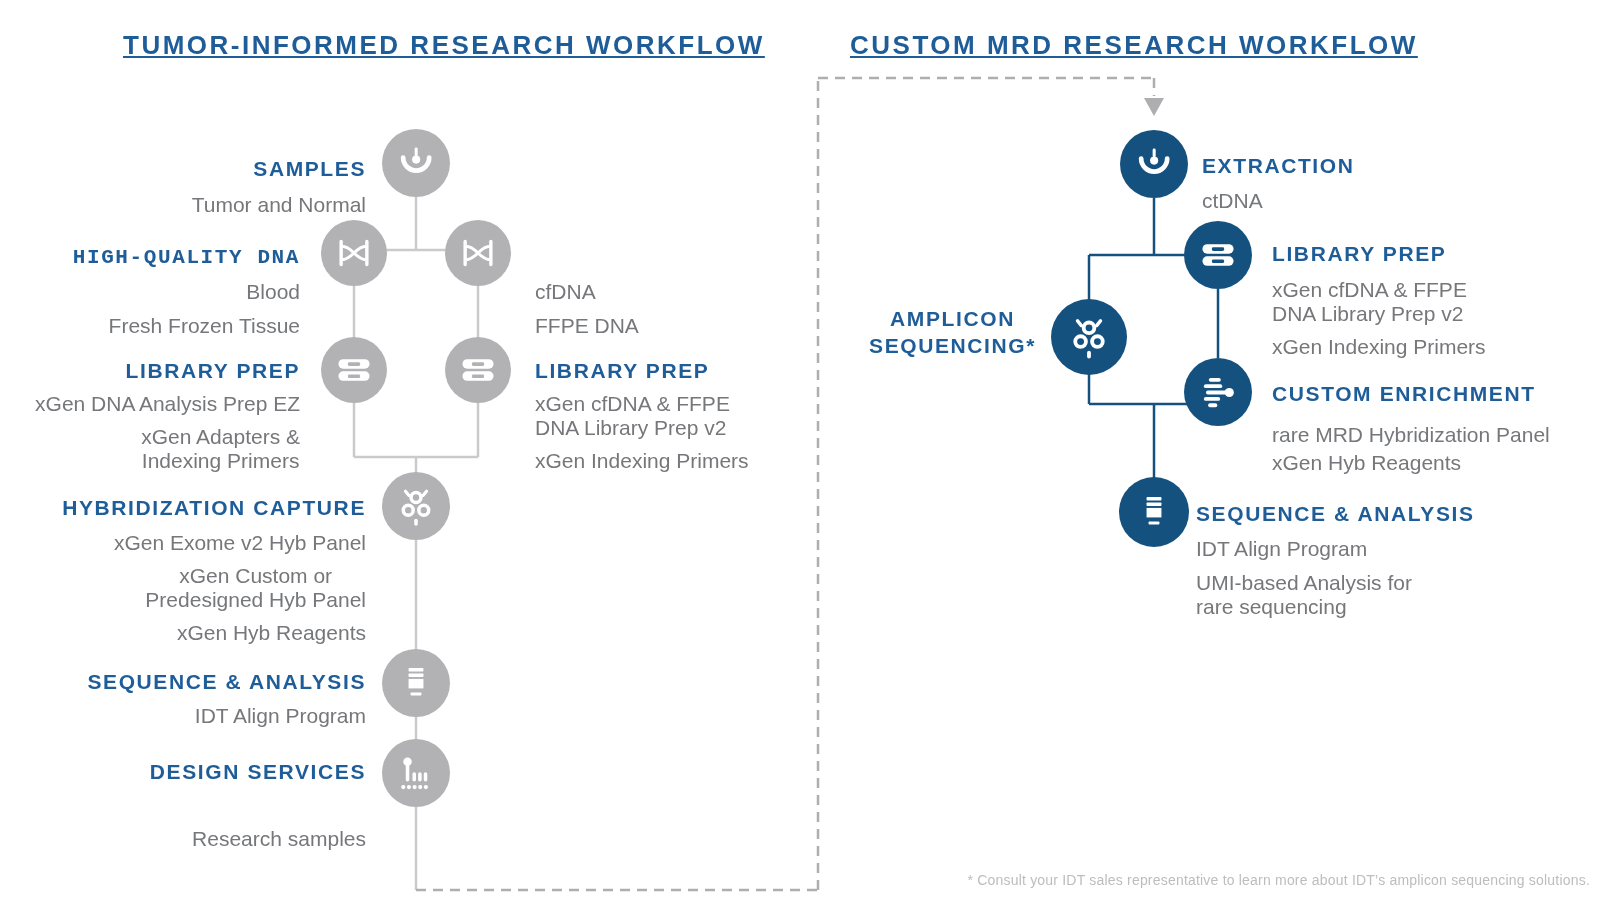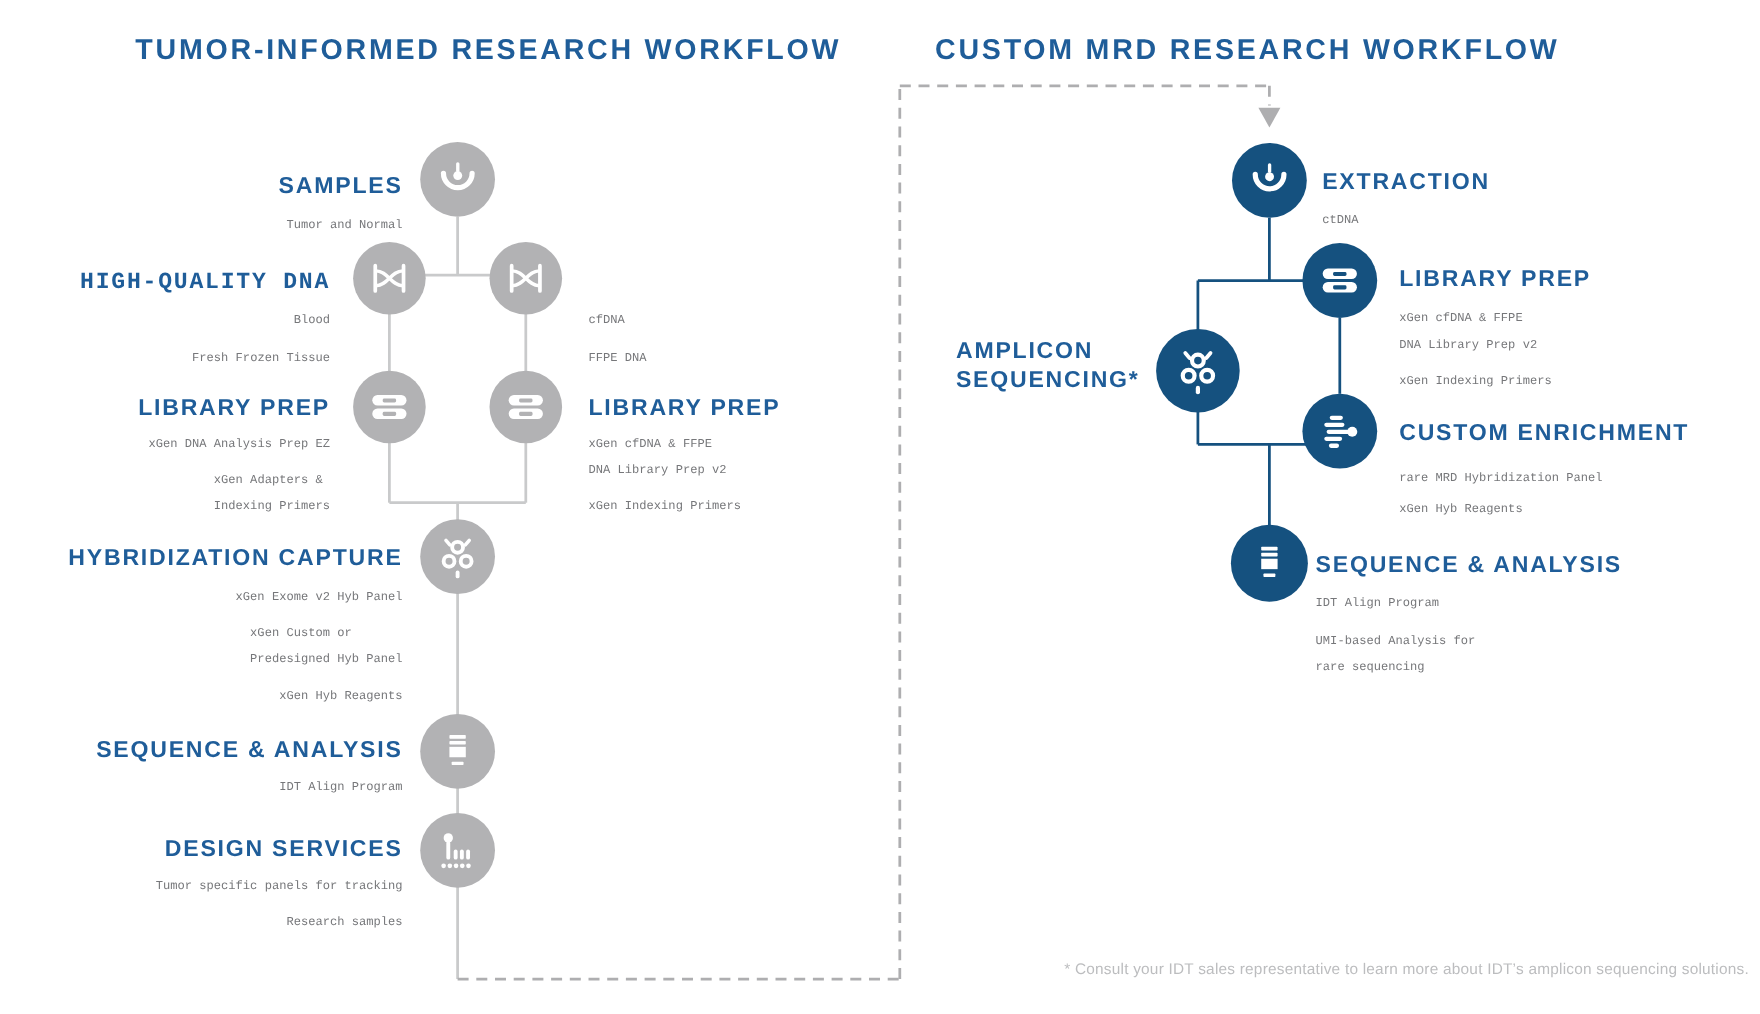--- a/index.html
+++ b/index.html
@@ -12,37 +12,37 @@
     --footnote-gray:#BCBDBF;
   }
   html,body{margin:0;padding:0;background:#fff;}
   #canvas{
     position:relative;width:1600px;height:922px;background:#fff;overflow:hidden;
     font-family:"Liberation Sans","DejaVu Sans",sans-serif;
   }
   .connectors{position:absolute;left:0;top:0;}
   .wf-title{
     position:absolute;font-size:26px;font-weight:bold;letter-spacing:2.5px;
-    color:var(--heading-blue);text-align:center;white-space:nowrap;
+    color:var(--heading-blue);text-align:center;white-space:nowrap;text-decoration:underline;
   }
   .node{
     position:absolute;border-radius:50%;display:flex;align-items:center;justify-content:center;
     transform:translate(-50%,-50%);
   }
   .node.gray{background:var(--gray-node);}
   .node.blue{background:var(--workflow-blue);}
   .node svg{display:block;}
   .heading{
     position:absolute;font-size:21px;font-weight:bold;letter-spacing:1.6px;
     color:var(--heading-blue);line-height:27px;white-space:pre-line;
   }
   .sub{
-    position:absolute;font-size:11px;color:var(--text-gray);line-height:24px;white-space:pre-line;font-family:Liberation Mono, monospace;
-  }
-  .ra{text-align:left;}
+    position:absolute;font-size:21px;color:var(--text-gray);line-height:24px;white-space:pre-line;
+  }
+  .ra{text-align:center;}
   .footnote{
     position:absolute;font-size:14px;color:var(--footnote-gray);letter-spacing:.2px;white-space:nowrap;
   }
   .inner-gray{fill:var(--gray-node);}
   .inner-blue{fill:var(--workflow-blue);}
 </style>
 </head>
 <body>
 
 <div id="canvas">
@@ -175,21 +175,20 @@
   <div class="heading ra" style="right:1234px;top:494px;">HYBRIDIZATION CAPTURE</div>
   <div class="sub ra" style="right:1234px;top:531px;">xGen Exome v2 Hyb Panel</div>
   <div class="sub ra" style="right:1234px;top:564px;">xGen Custom or
 Predesigned Hyb Panel</div>
   <div class="sub ra" style="right:1234px;top:621px;">xGen Hyb Reagents</div>
 
   <div class="heading ra" style="right:1234px;top:668px;">SEQUENCE &amp; ANALYSIS</div>
   <div class="sub ra" style="right:1234px;top:704px;">IDT Align Program</div>
 
   <div class="heading ra" style="right:1234px;top:758px;">DESIGN SERVICES</div>
-  <div class="sub ra" style="right:1234px;top:794px;">Tumor specific panels for tracking</div>
   <div class="sub ra" style="right:1234px;top:827px;">Research samples</div>
 
   <div class="node blue" style="left:1154px;top:164px;width:68px;height:68px;">
     <svg width="46" height="46" viewBox="0 0 68 68">
       <rect x="32" y="11" width="4.5" height="13" rx="2.2" fill="#fff"></rect>
       <circle cx="34.2" cy="29" r="6" fill="#fff"></circle>
       <path d="M15 26 a19 19 0 0 0 38.5 0" fill="none" stroke="#fff" stroke-width="7" stroke-linecap="round"></path>
     </svg>
   </div>
 

